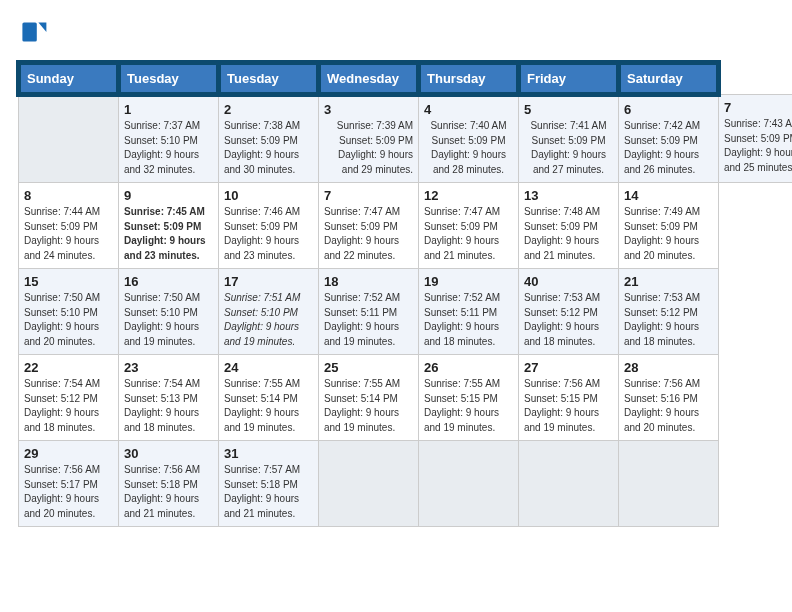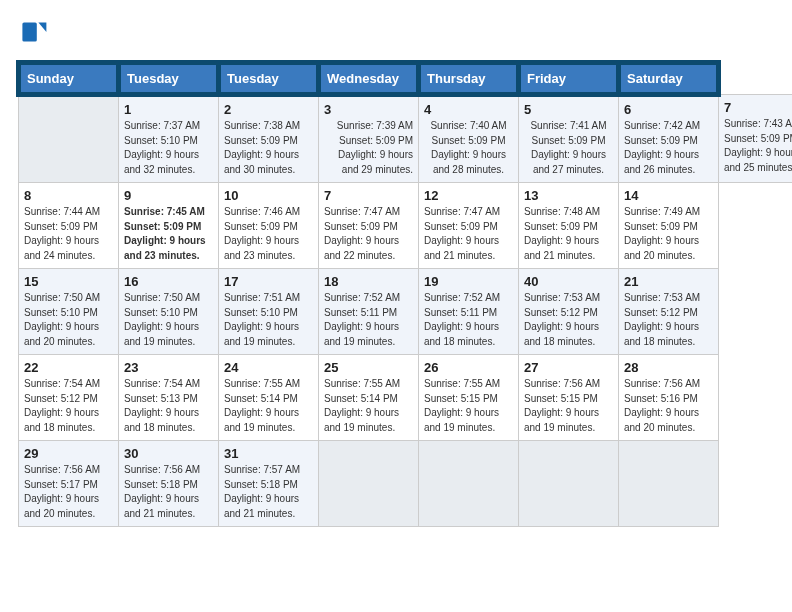--- a/index.html
+++ b/index.html
@@ -220,21 +220,21 @@
 Daylight: 9 hours and 20 minutes.</div>
         </td>
         <td>
           <span class="day-num">16</span>
           <div class="day-info" style="white-space: pre-line;">Sunrise: 7:50 AM
 Sunset: 5:10 PM
 Daylight: 9 hours and 19 minutes.</div>
         </td>
         <td>
           <span class="day-num">17</span>
-          <div class="day-info" style="white-space: pre-line;">Sunrise: 7:51 AM
+          <div class="day-info" style="white-space: pre-line; font-style: italic;">Sunrise: 7:51 AM
 Sunset: 5:10 PM
 Daylight: 9 hours and 19 minutes.</div>
         </td>
         <td>
           <span class="day-num">18</span>
           <div class="day-info" style="white-space: pre-line;">Sunrise: 7:52 AM
 Sunset: 5:11 PM
 Daylight: 9 hours and 19 minutes.</div>
         </td>
         <td>

